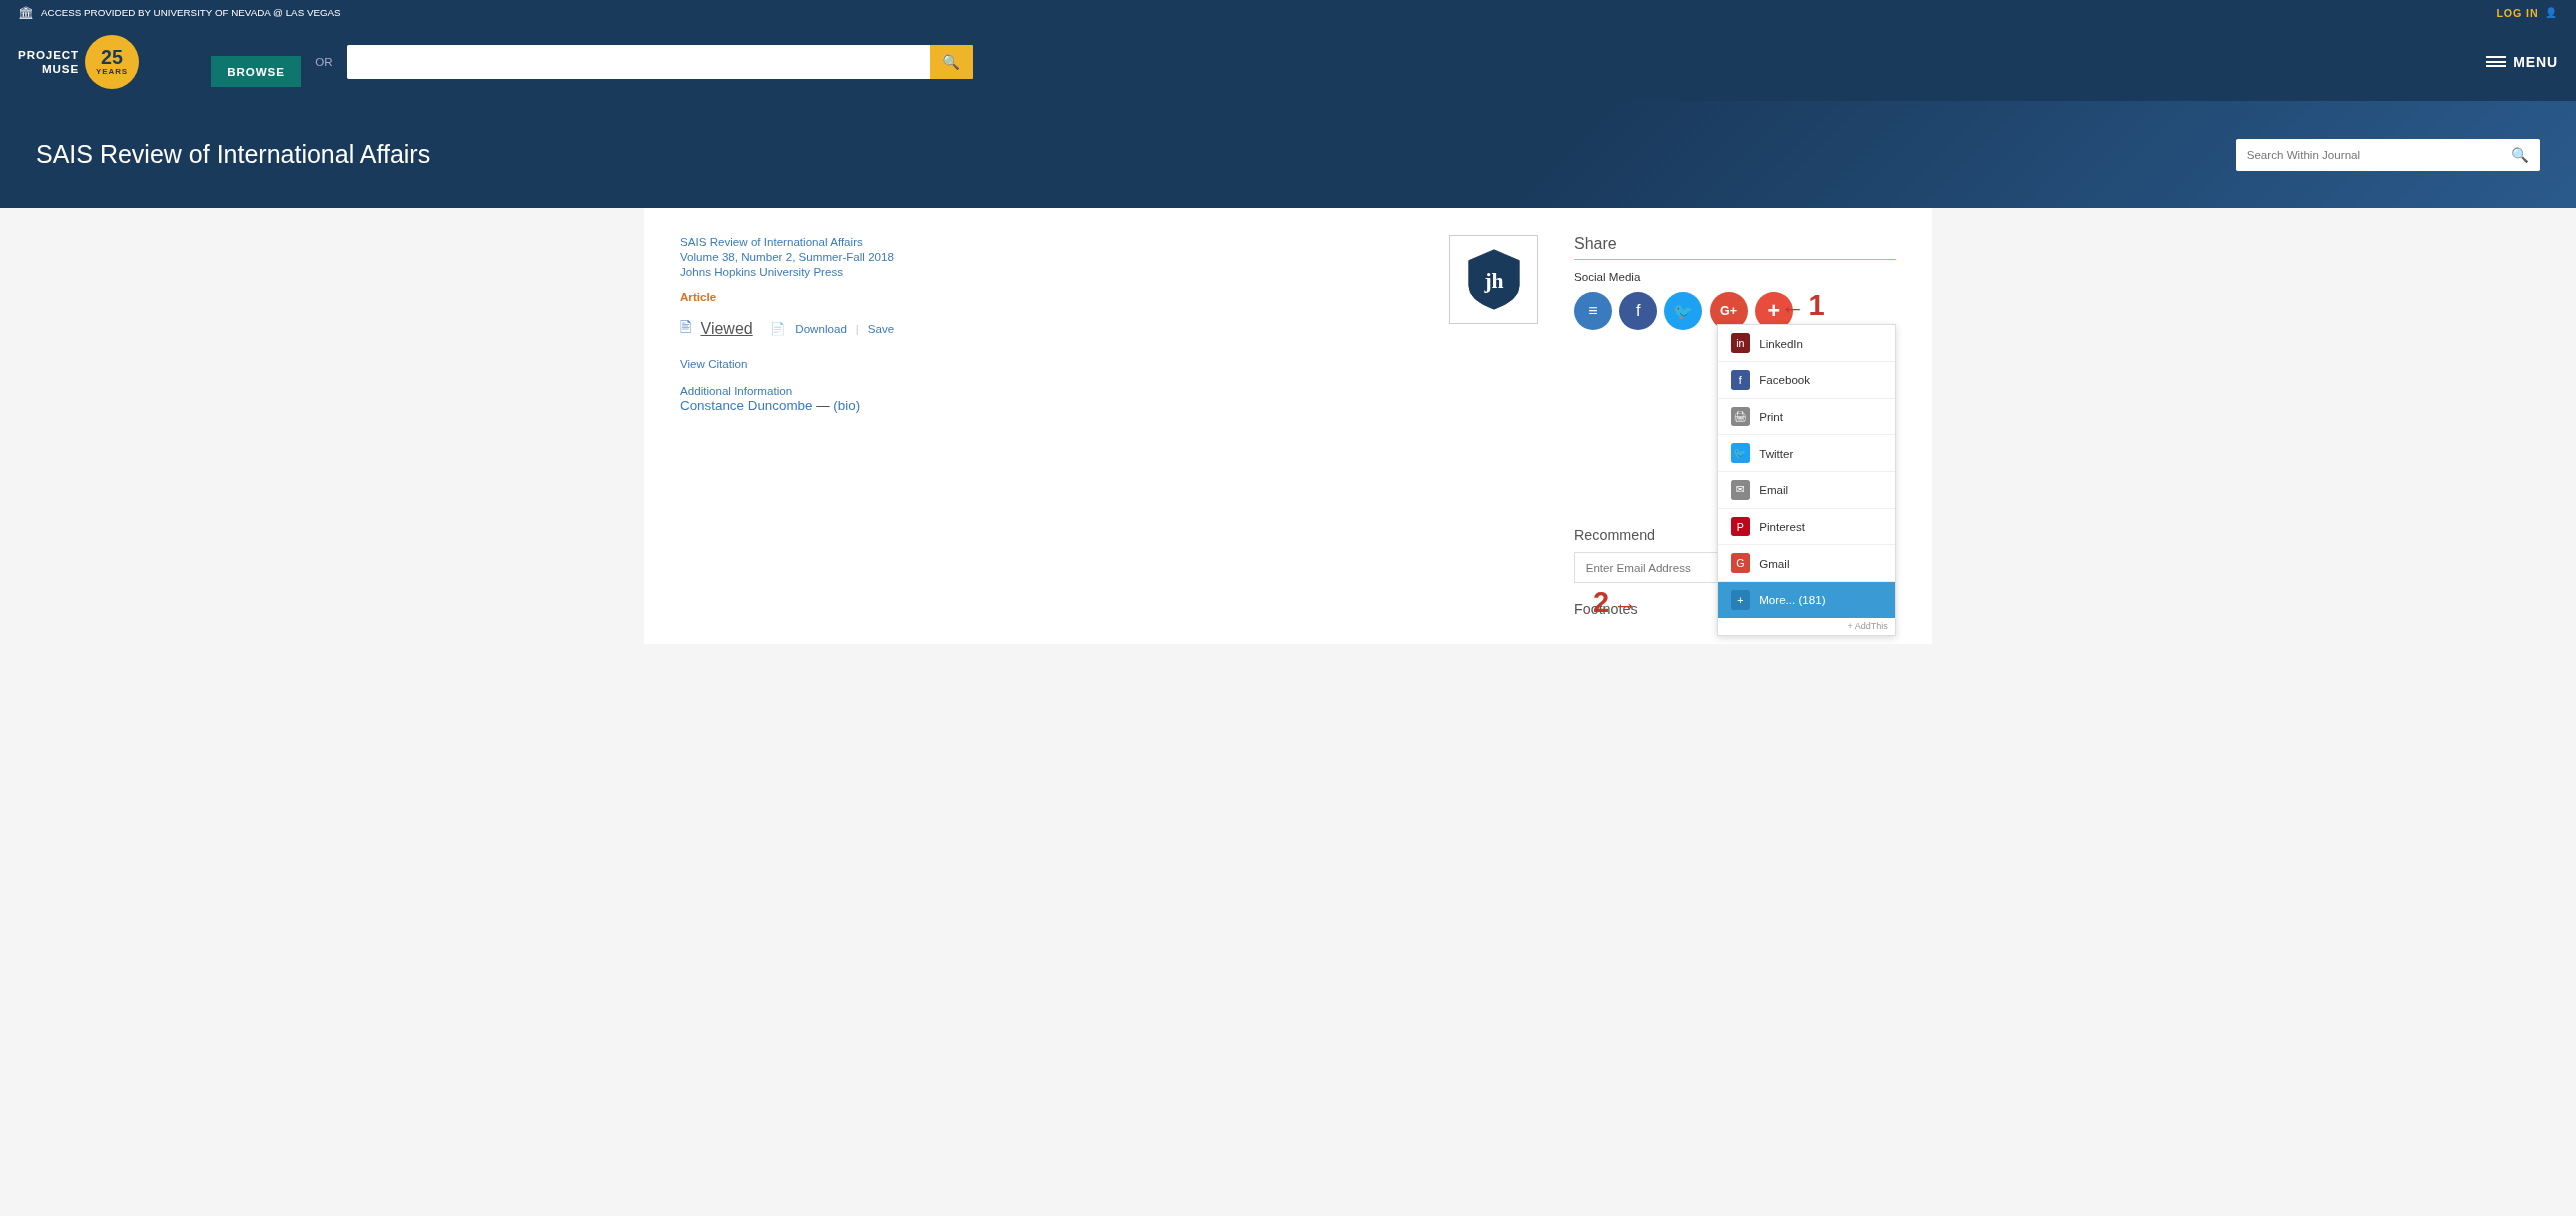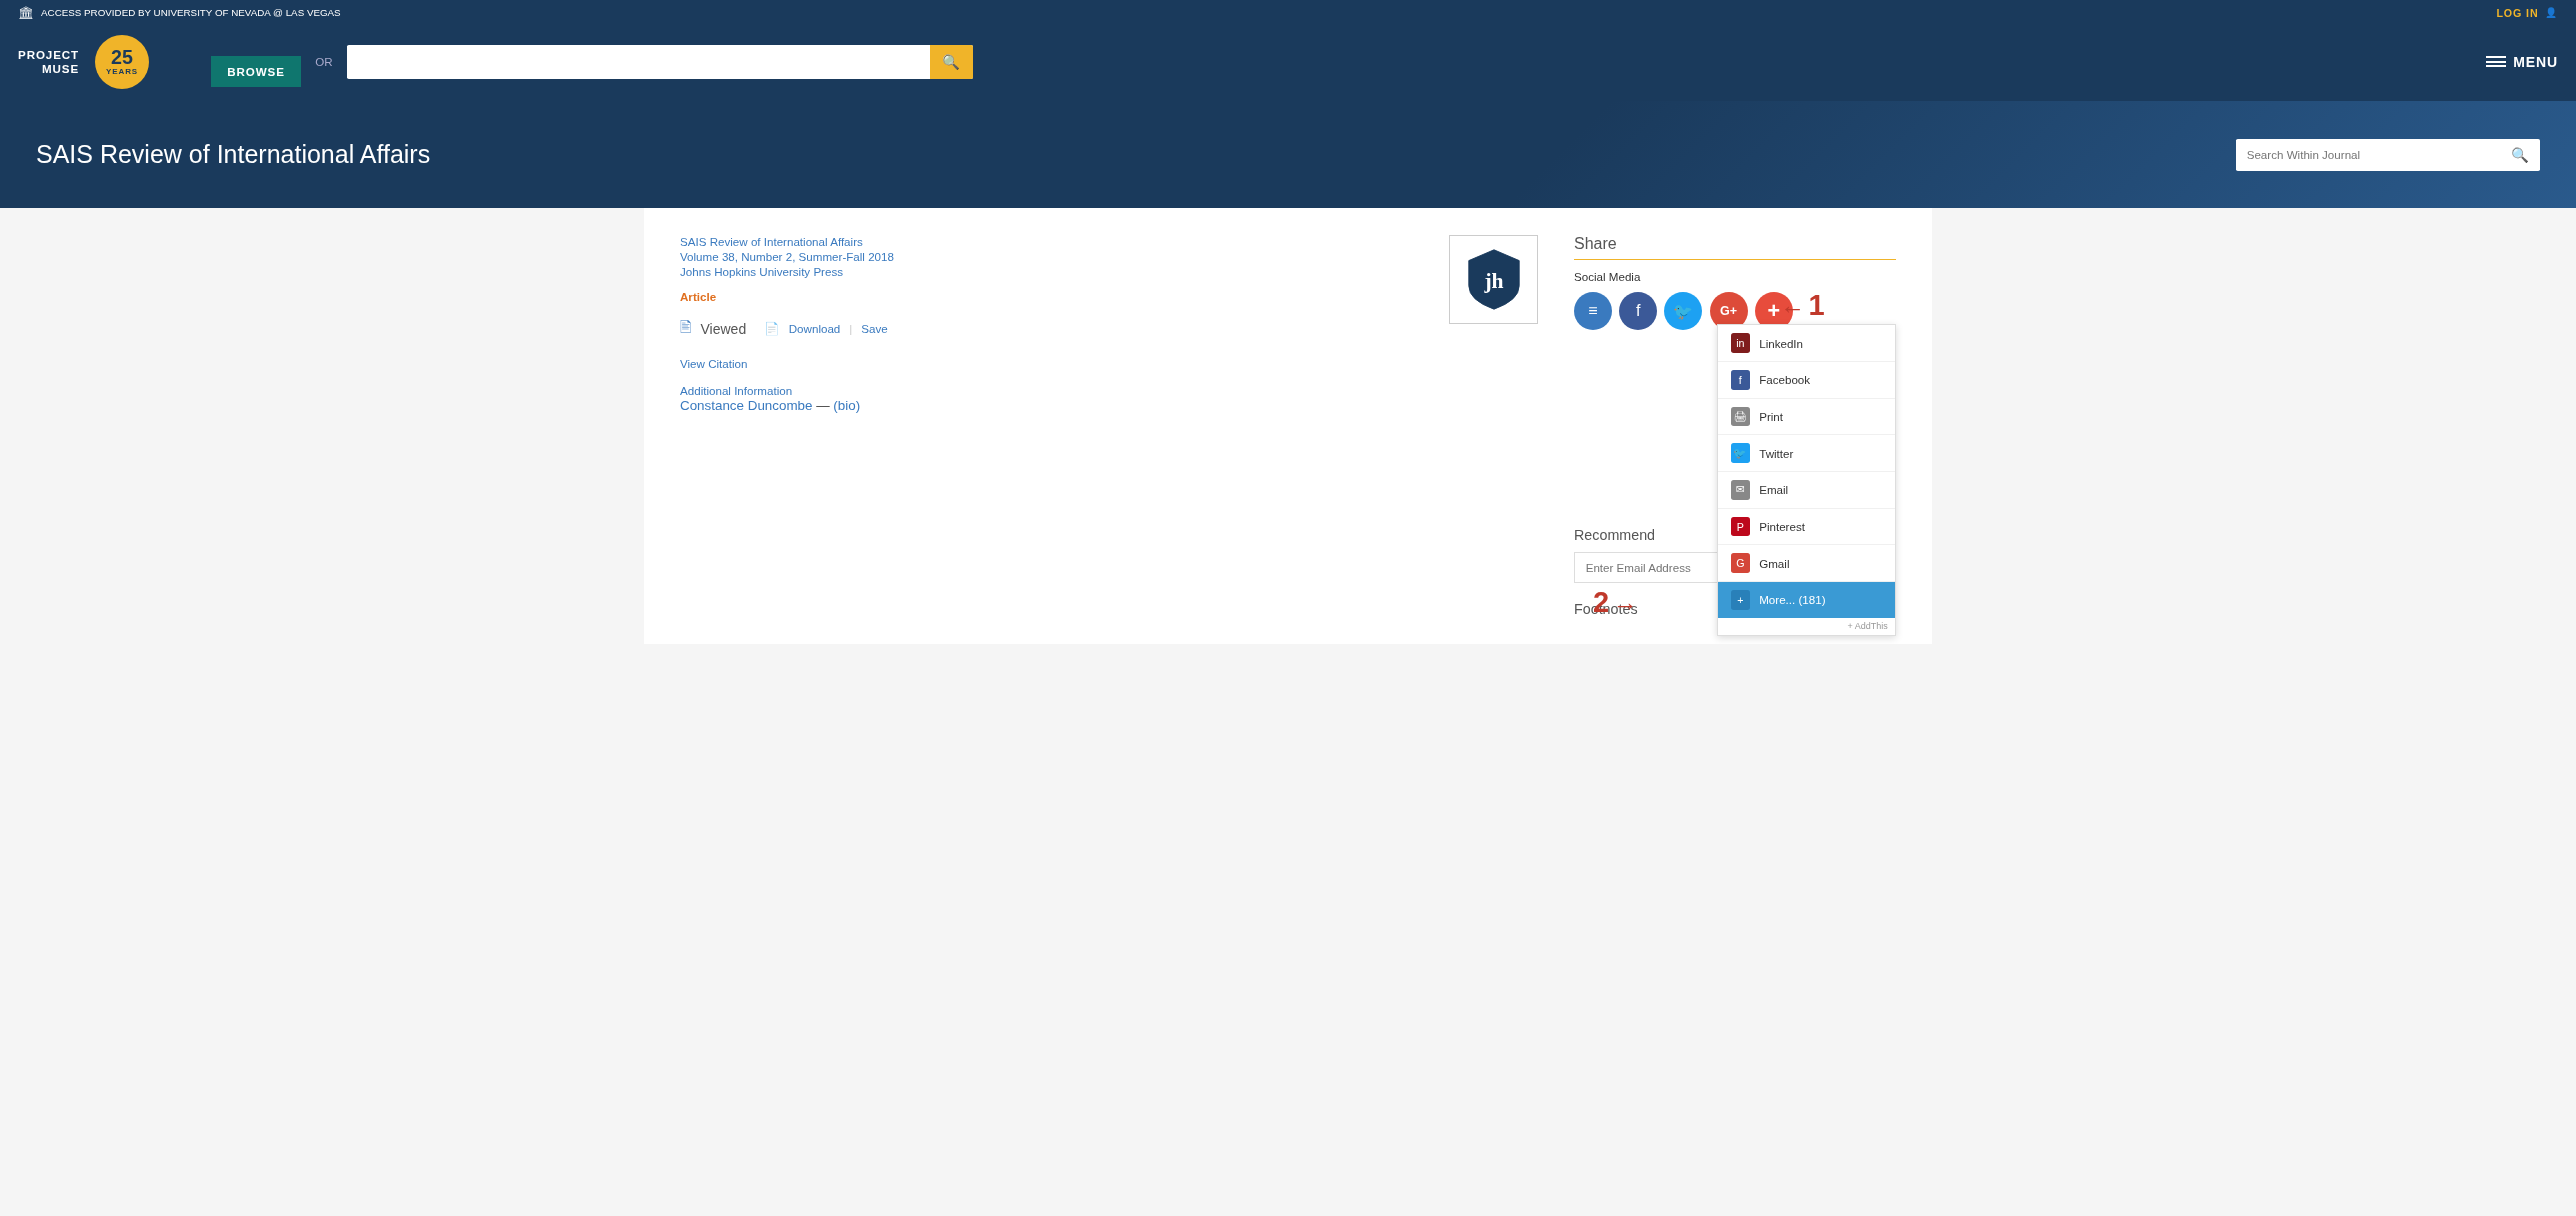--- a/index.html
+++ b/index.html
@@ -21,21 +21,21 @@
     .building-icon { color: #fff; font-size: 12.5px; }
 
     
     .header {
       background: #1a3a5c;
       padding: 9px 18px 12.5px;
       display: flex;
       align-items: center;
       gap: 14.3px;
     }
-    .logo-area { display: flex; align-items: center; gap: 16px; min-width: 179px; }
+    .logo-area { display: flex; align-items: center; gap: 6px; min-width: 179px; }
     .logo-text { color: #fff; font-size: 11.6px; font-weight: bold; line-height: 1.2; letter-spacing: 0.9px; text-transform: uppercase; }
     .logo-badge {
       background: #f0b429;
       color: #1a3a5c;
       border-radius: 50%;
       width: 54px; height: 54px;
       display: flex; flex-direction: column;
       align-items: center; justify-content: center;
       font-weight: bold; font-size: 19.7px; line-height: 1;
       position: relative;
@@ -278,21 +278,21 @@
       <div>
         <div class="breadcrumb-links">
           <a href="#">SAIS Review of International Affairs</a>
           <a href="#">Volume 38, Number 2, Summer-Fall 2018</a>
           <a href="#">Johns Hopkins University Press</a>
           <span class="article-badge">Article</span>
         </div>
 
         <div class="action-bar">
           <span class="viewed-icon">🖹</span>
-          <span style="color:#555;font-size:14px;">Viewed</span>
+          <span style="color:#555;font-size:16px;text-decoration:underline;">Viewed</span>
           <span class="action-sep"></span>
           <span class="download-icon">📄</span>
           <a href="#">Download</a>
           <span class="action-sep">|</span>
           <a href="#">Save</a>
         </div>
 
         <div class="view-citation">
           <a href="#">View Citation</a>
         </div>

